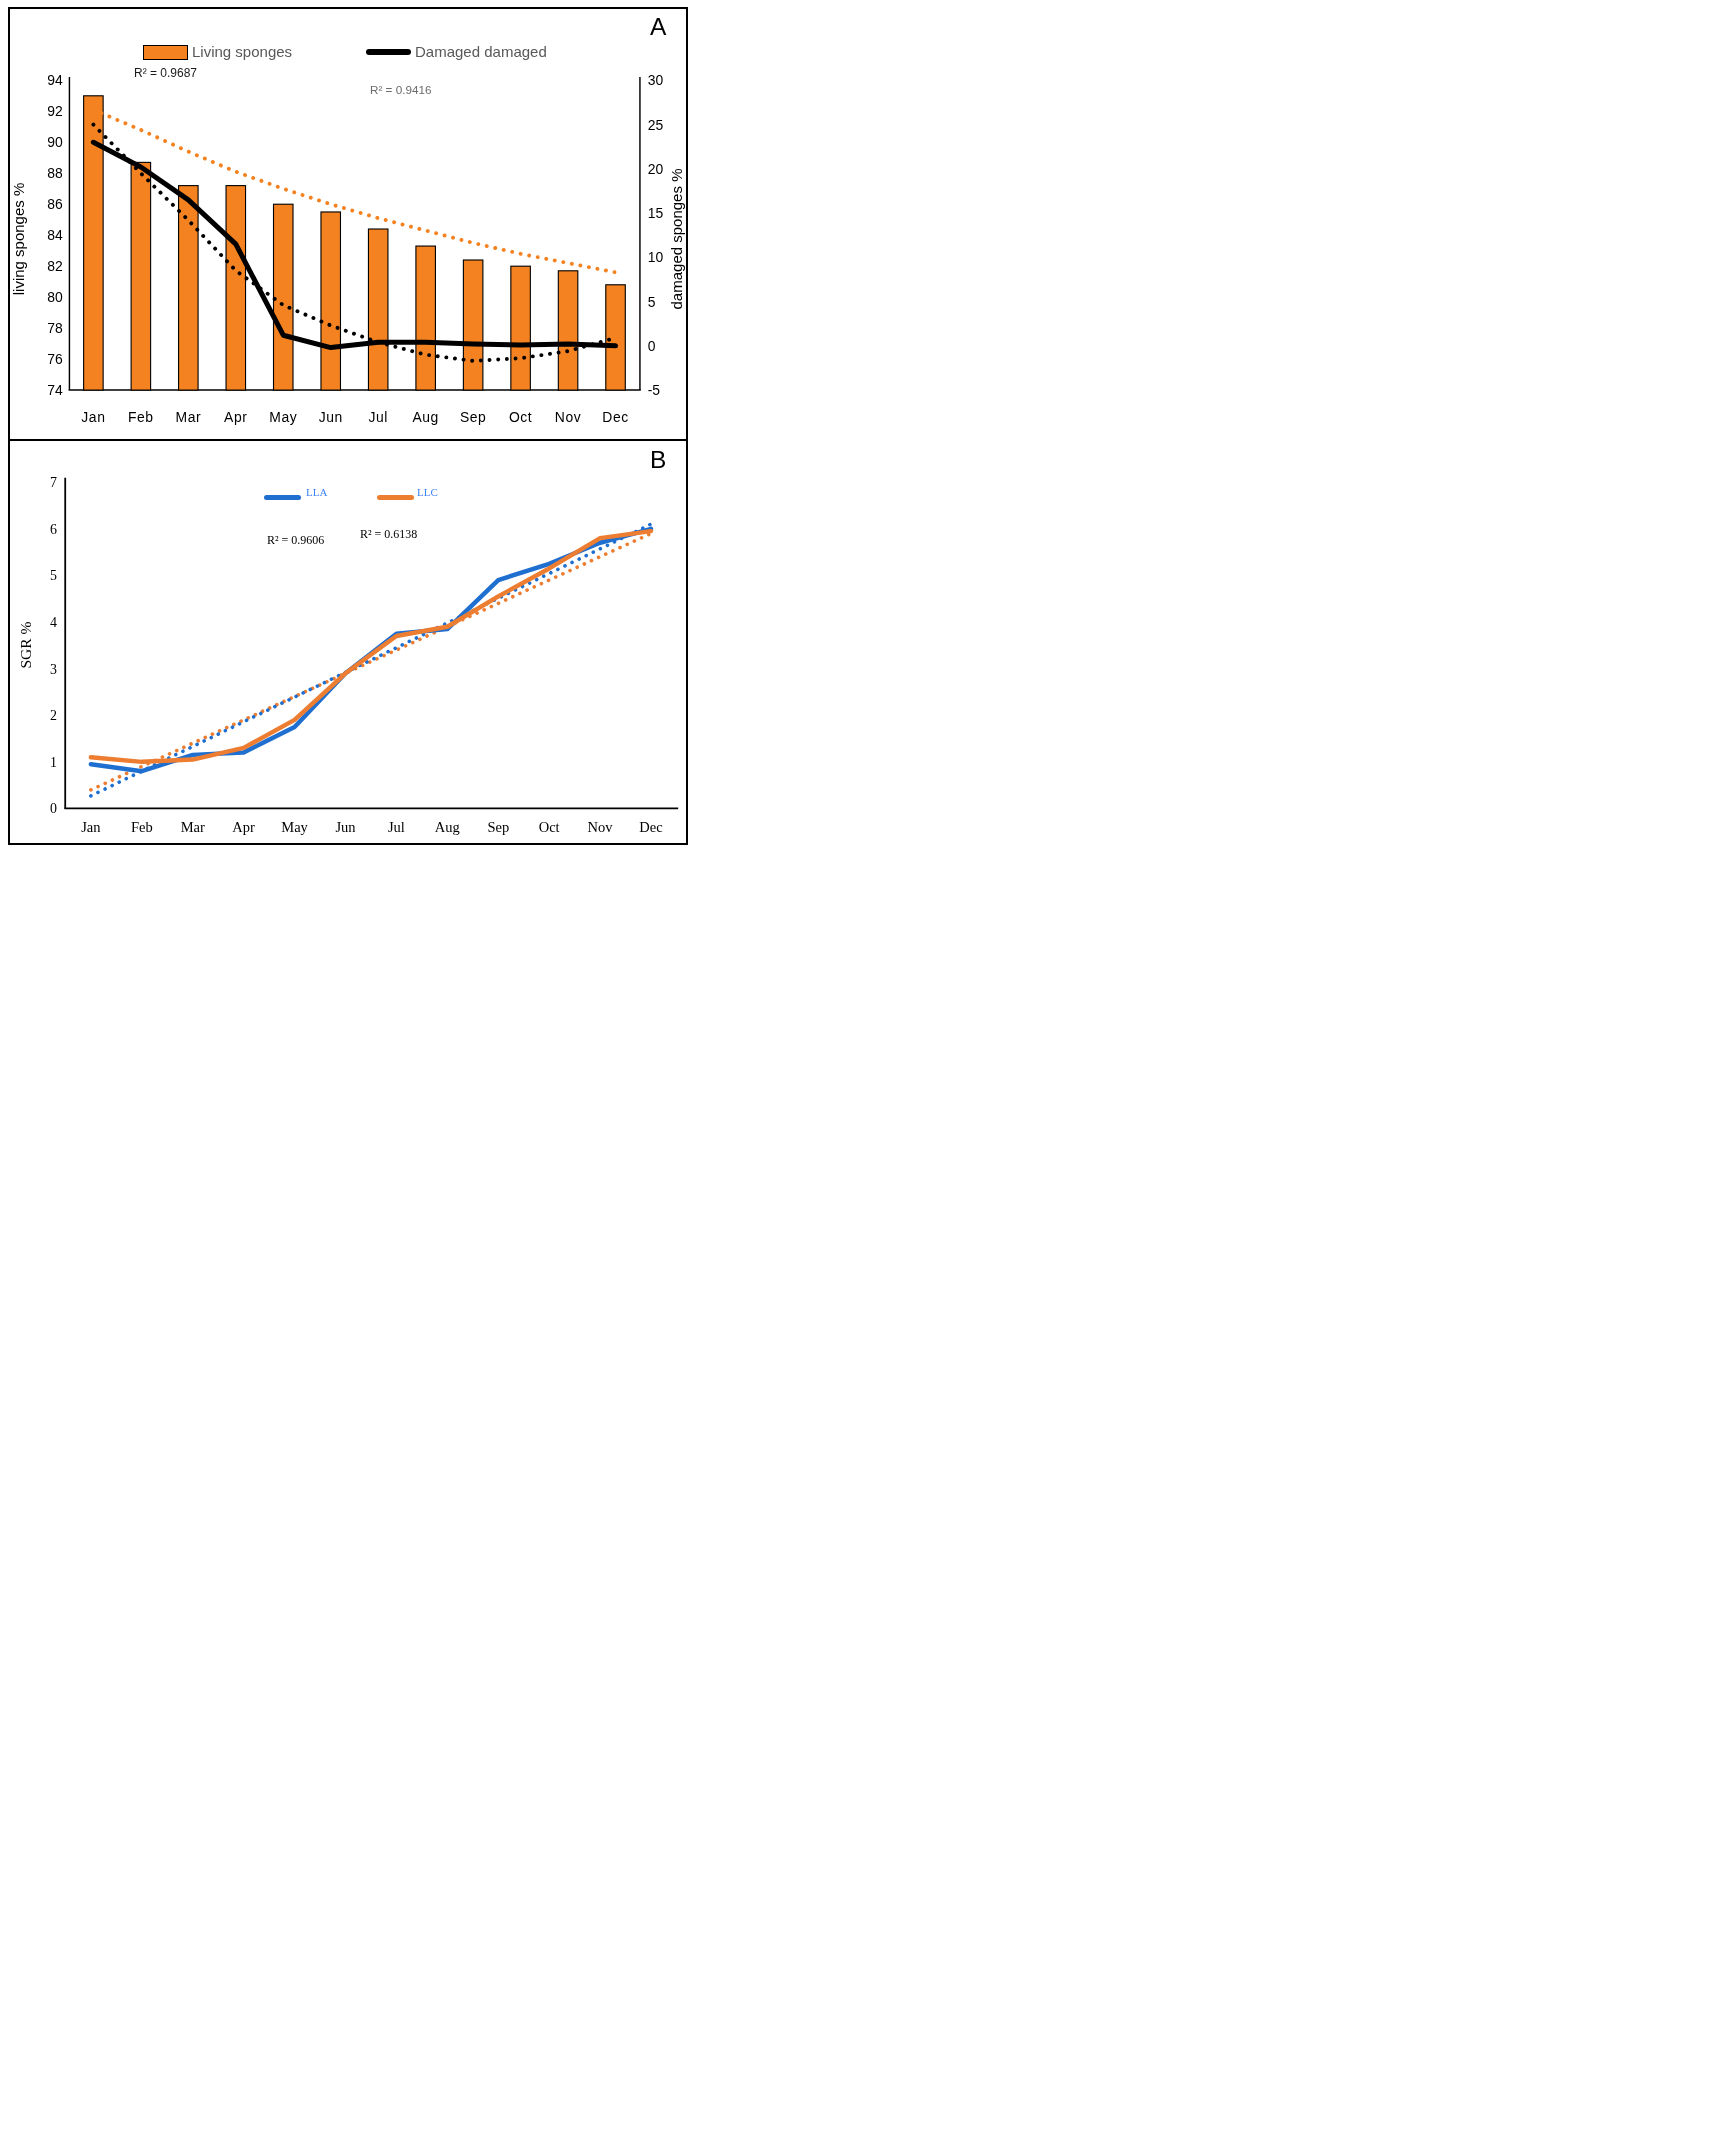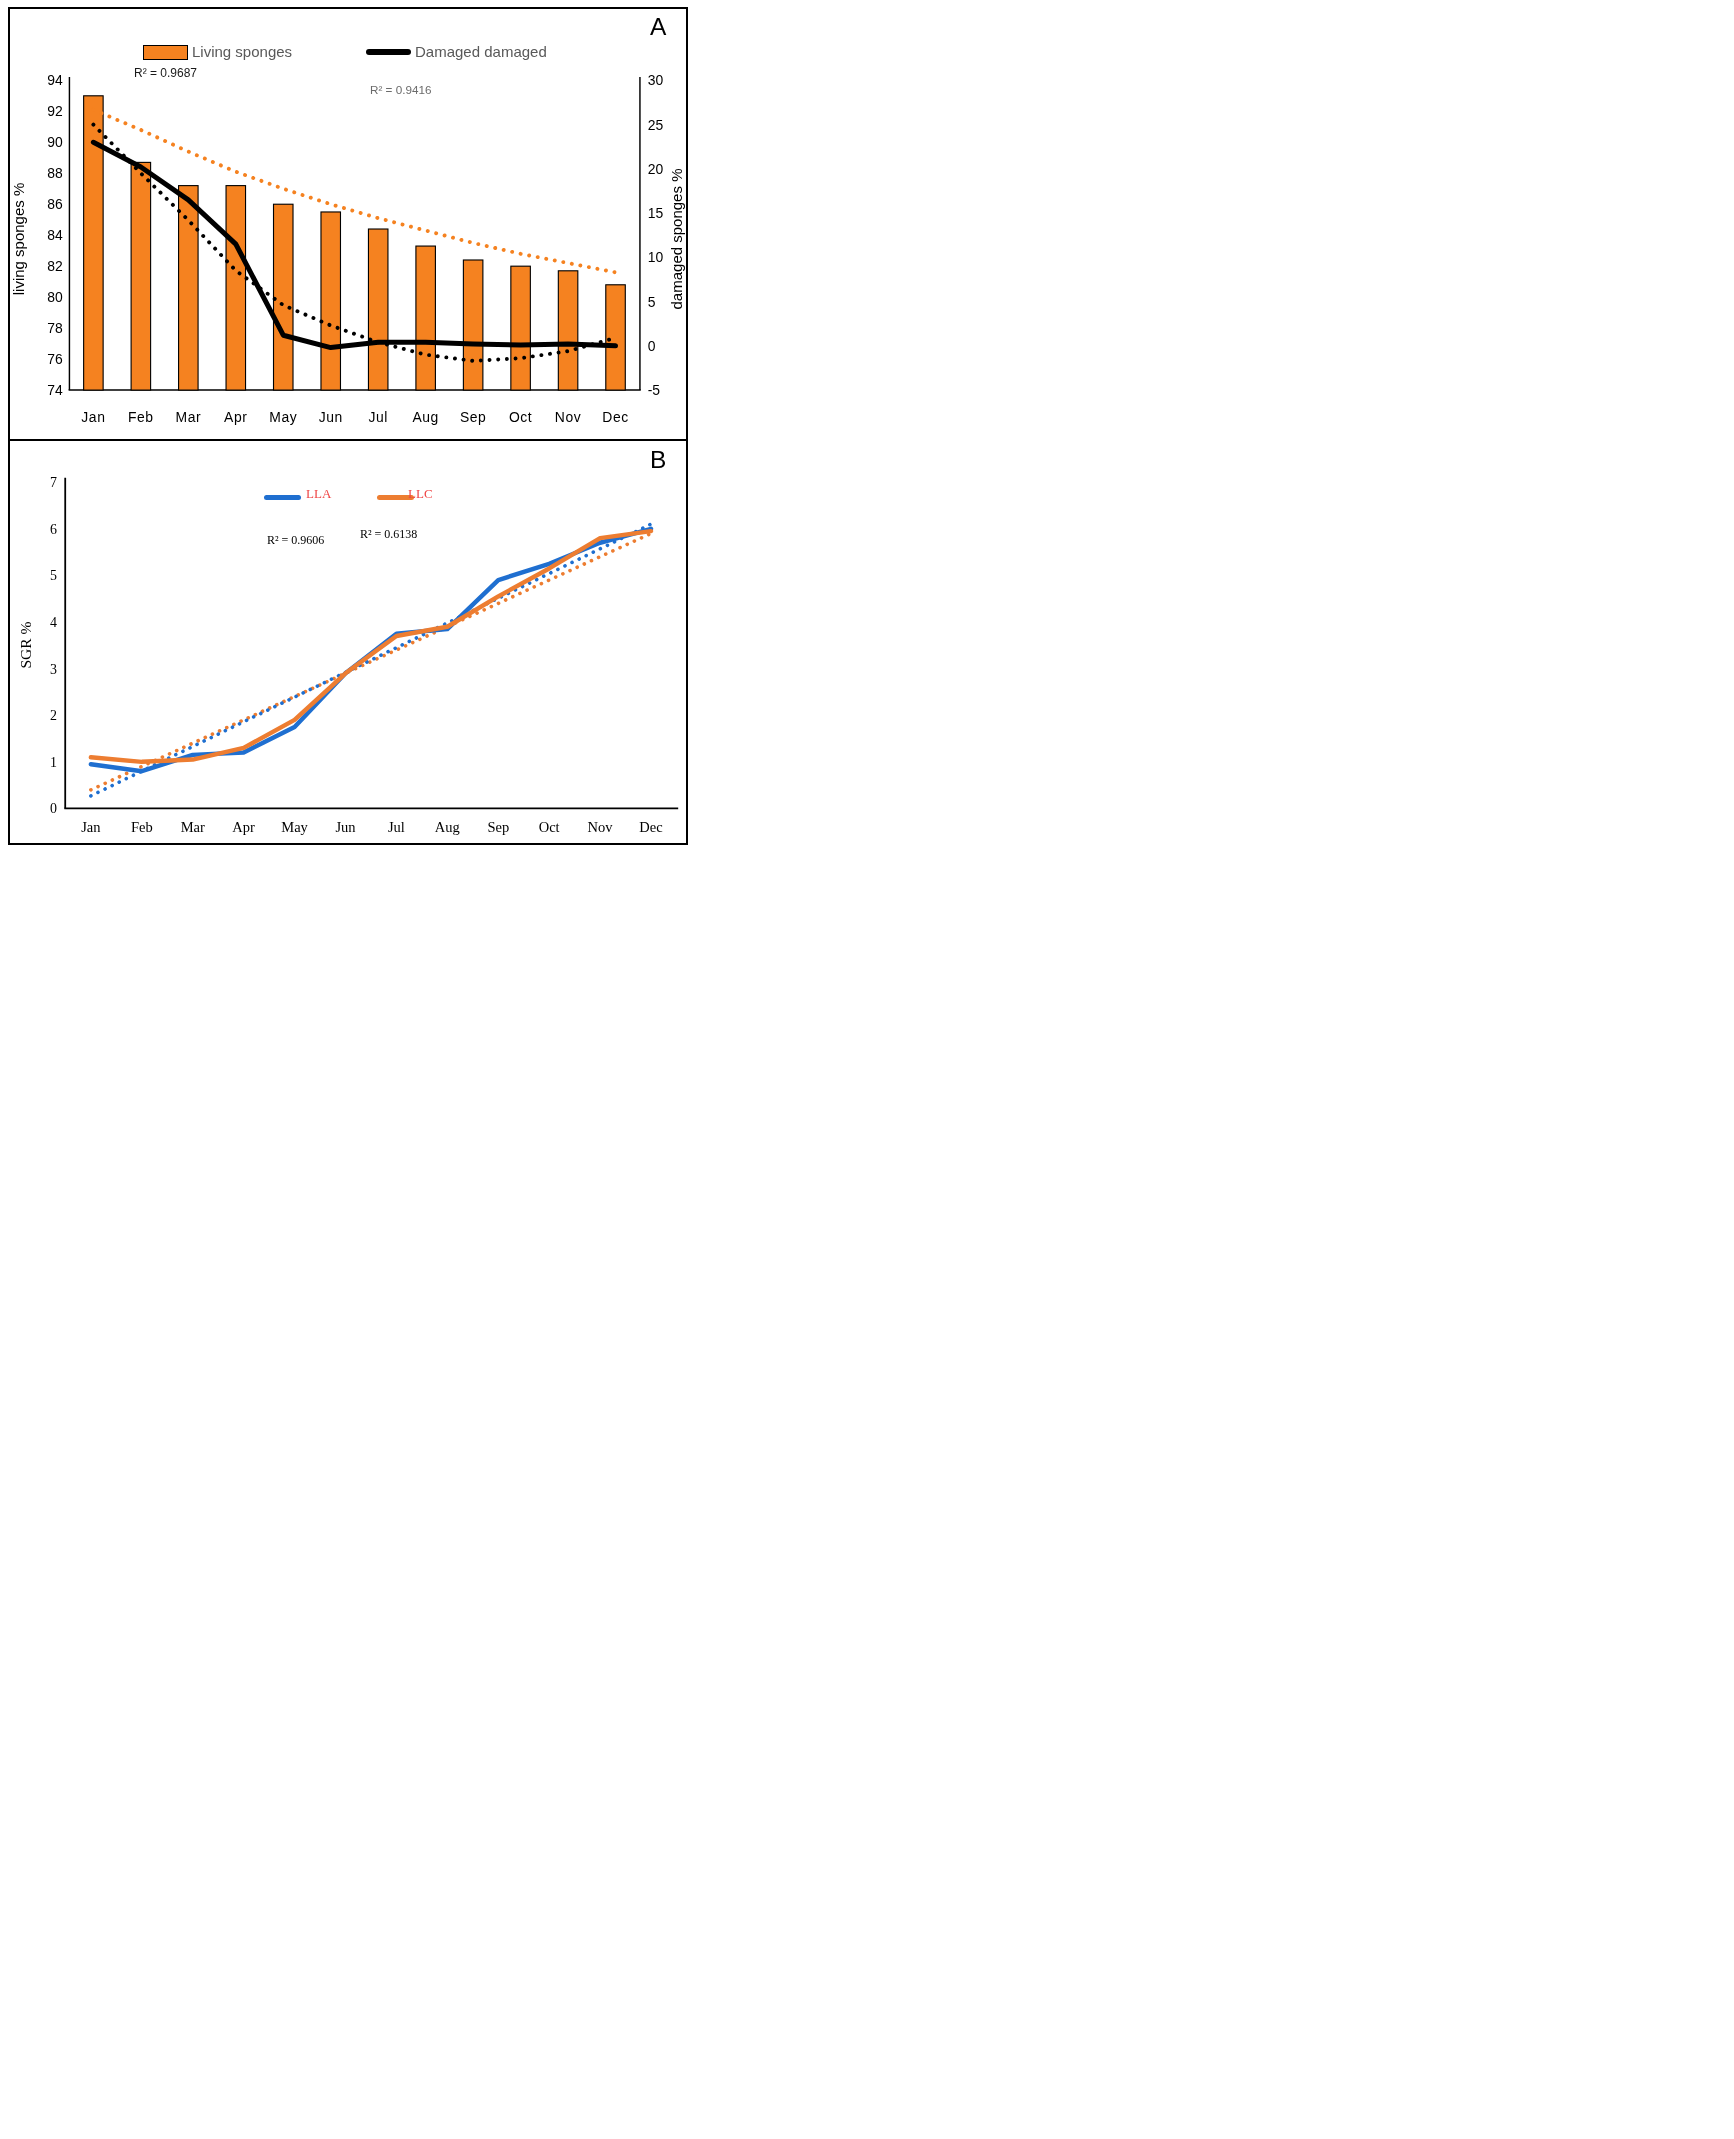--- a/index.html
+++ b/index.html
@@ -11,21 +11,21 @@
   
   .swatch-bar{width:45px;height:15px;background:#F58220;border:1.7px solid #000;box-sizing:border-box;}
   .swatch-line{width:45px;height:6.1px;background:#000;border-radius:3.3px;}
   .lega{font-size:15px;color:#595959;}
   .r2a{font-size:12px;color:#1a1a1a;}
   .r2a2{font-size:11.7px;color:#6b6b6b;}
   .atitle{font-size:15px;color:#000;transform:translate(-50%,-50%) rotate(-90deg);white-space:nowrap;}
   
   .swatch-lla{width:37px;height:5px;background:#1F6FD0;border-radius:2.8px;}
   .swatch-llc{width:37px;height:5px;background:#ED7D31;border-radius:2.8px;}
-  .legb{font-size:13px;color:#ef4444;font-family:"Liberation Serif",serif;}
+  .legb{font-size:11px;color:#3b82f6;font-family:"Liberation Serif",serif;}
   .r2b{font-size:12px;color:#000;font-family:"Liberation Serif",serif;}
   .btitle{font-size:15.6px;color:#000;font-family:"Liberation Serif",serif;transform:translate(-50%,-50%) rotate(-90deg);white-space:nowrap;}
   svg{overflow:visible;}
   text.ta{font-family:"Liberation Sans",sans-serif;font-size:25px;fill:#000;}
   text.tam{font-family:"Liberation Sans",sans-serif;font-size:25px;fill:#000;letter-spacing:1px;}
   text.tb{font-family:"Liberation Serif",serif;font-size:25px;fill:#000;}
   text.tbm{font-family:"Liberation Serif",serif;font-size:26px;fill:#000;}
 </style>
 </head>
 <body>
@@ -123,19 +123,19 @@
     <text class="tbm" x="1149.3" y="700" text-anchor="middle">Dec</text>
     <polyline fill="none" stroke="#ED7D31" stroke-width="6.5" stroke-linecap="round" stroke-dasharray="0.1 14" points="145.0,623.6 236.3,581.8 327.6,540.0 418.9,498.2 510.2,456.4 601.5,414.6 692.8,372.9 784.1,331.1 875.4,289.3 966.7,247.5 1058.0,205.7 1149.3,163.9"></polyline>
     <polyline fill="none" stroke="#1F6FD0" stroke-width="6.5" stroke-linecap="round" stroke-dasharray="0.1 14" points="145.0,634.4 236.3,590.1 327.6,545.9 418.9,501.6 510.2,457.3 601.5,413.0 692.8,368.7 784.1,324.4 875.4,280.1 966.7,235.8 1058.0,191.5 1149.3,147.2"></polyline>
     <polyline fill="none" stroke="#1F6FD0" stroke-width="8" stroke-linecap="round" stroke-linejoin="round" points="145.0,577.6 236.3,590.1 327.6,560.9 418.9,556.7 510.2,510.8 601.5,414.6 692.8,343.6 784.1,335.3 875.4,247.5 966.7,218.3 1058.0,180.6 1149.3,155.6"></polyline>
     <polyline fill="none" stroke="#ED7D31" stroke-width="8" stroke-linecap="round" stroke-linejoin="round" points="145.0,565.1 236.3,573.4 327.6,569.3 418.9,548.4 510.2,498.2 601.5,414.6 692.8,347.8 784.1,331.1 875.4,276.8 966.7,226.6 1058.0,172.3 1149.3,159.8"></polyline>
   </svg>
 
 <div class="abs swatch-lla" style="left:264px;top:495px;"></div>
 <div class="abs legb" style="left:306px;top:486px;">LLA</div>
 <div class="abs swatch-llc" style="left:377px;top:495px;"></div>
-<div class="abs legb" style="left:408px;top:486px;">LLC</div>
+<div class="abs legb" style="left:417px;top:486px;">LLC</div>
 <div class="abs r2b" style="left:267px;top:533px;">R² = 0.9606</div>
 <div class="abs r2b" style="left:360px;top:527px;">R² = 0.6138</div>
 
 <div class="abs corner" style="left:650px;top:446px;">B</div>
 <div class="abs btitle" style="left:26px;top:645px;">SGR %</div>
 
 
 </body></html>

